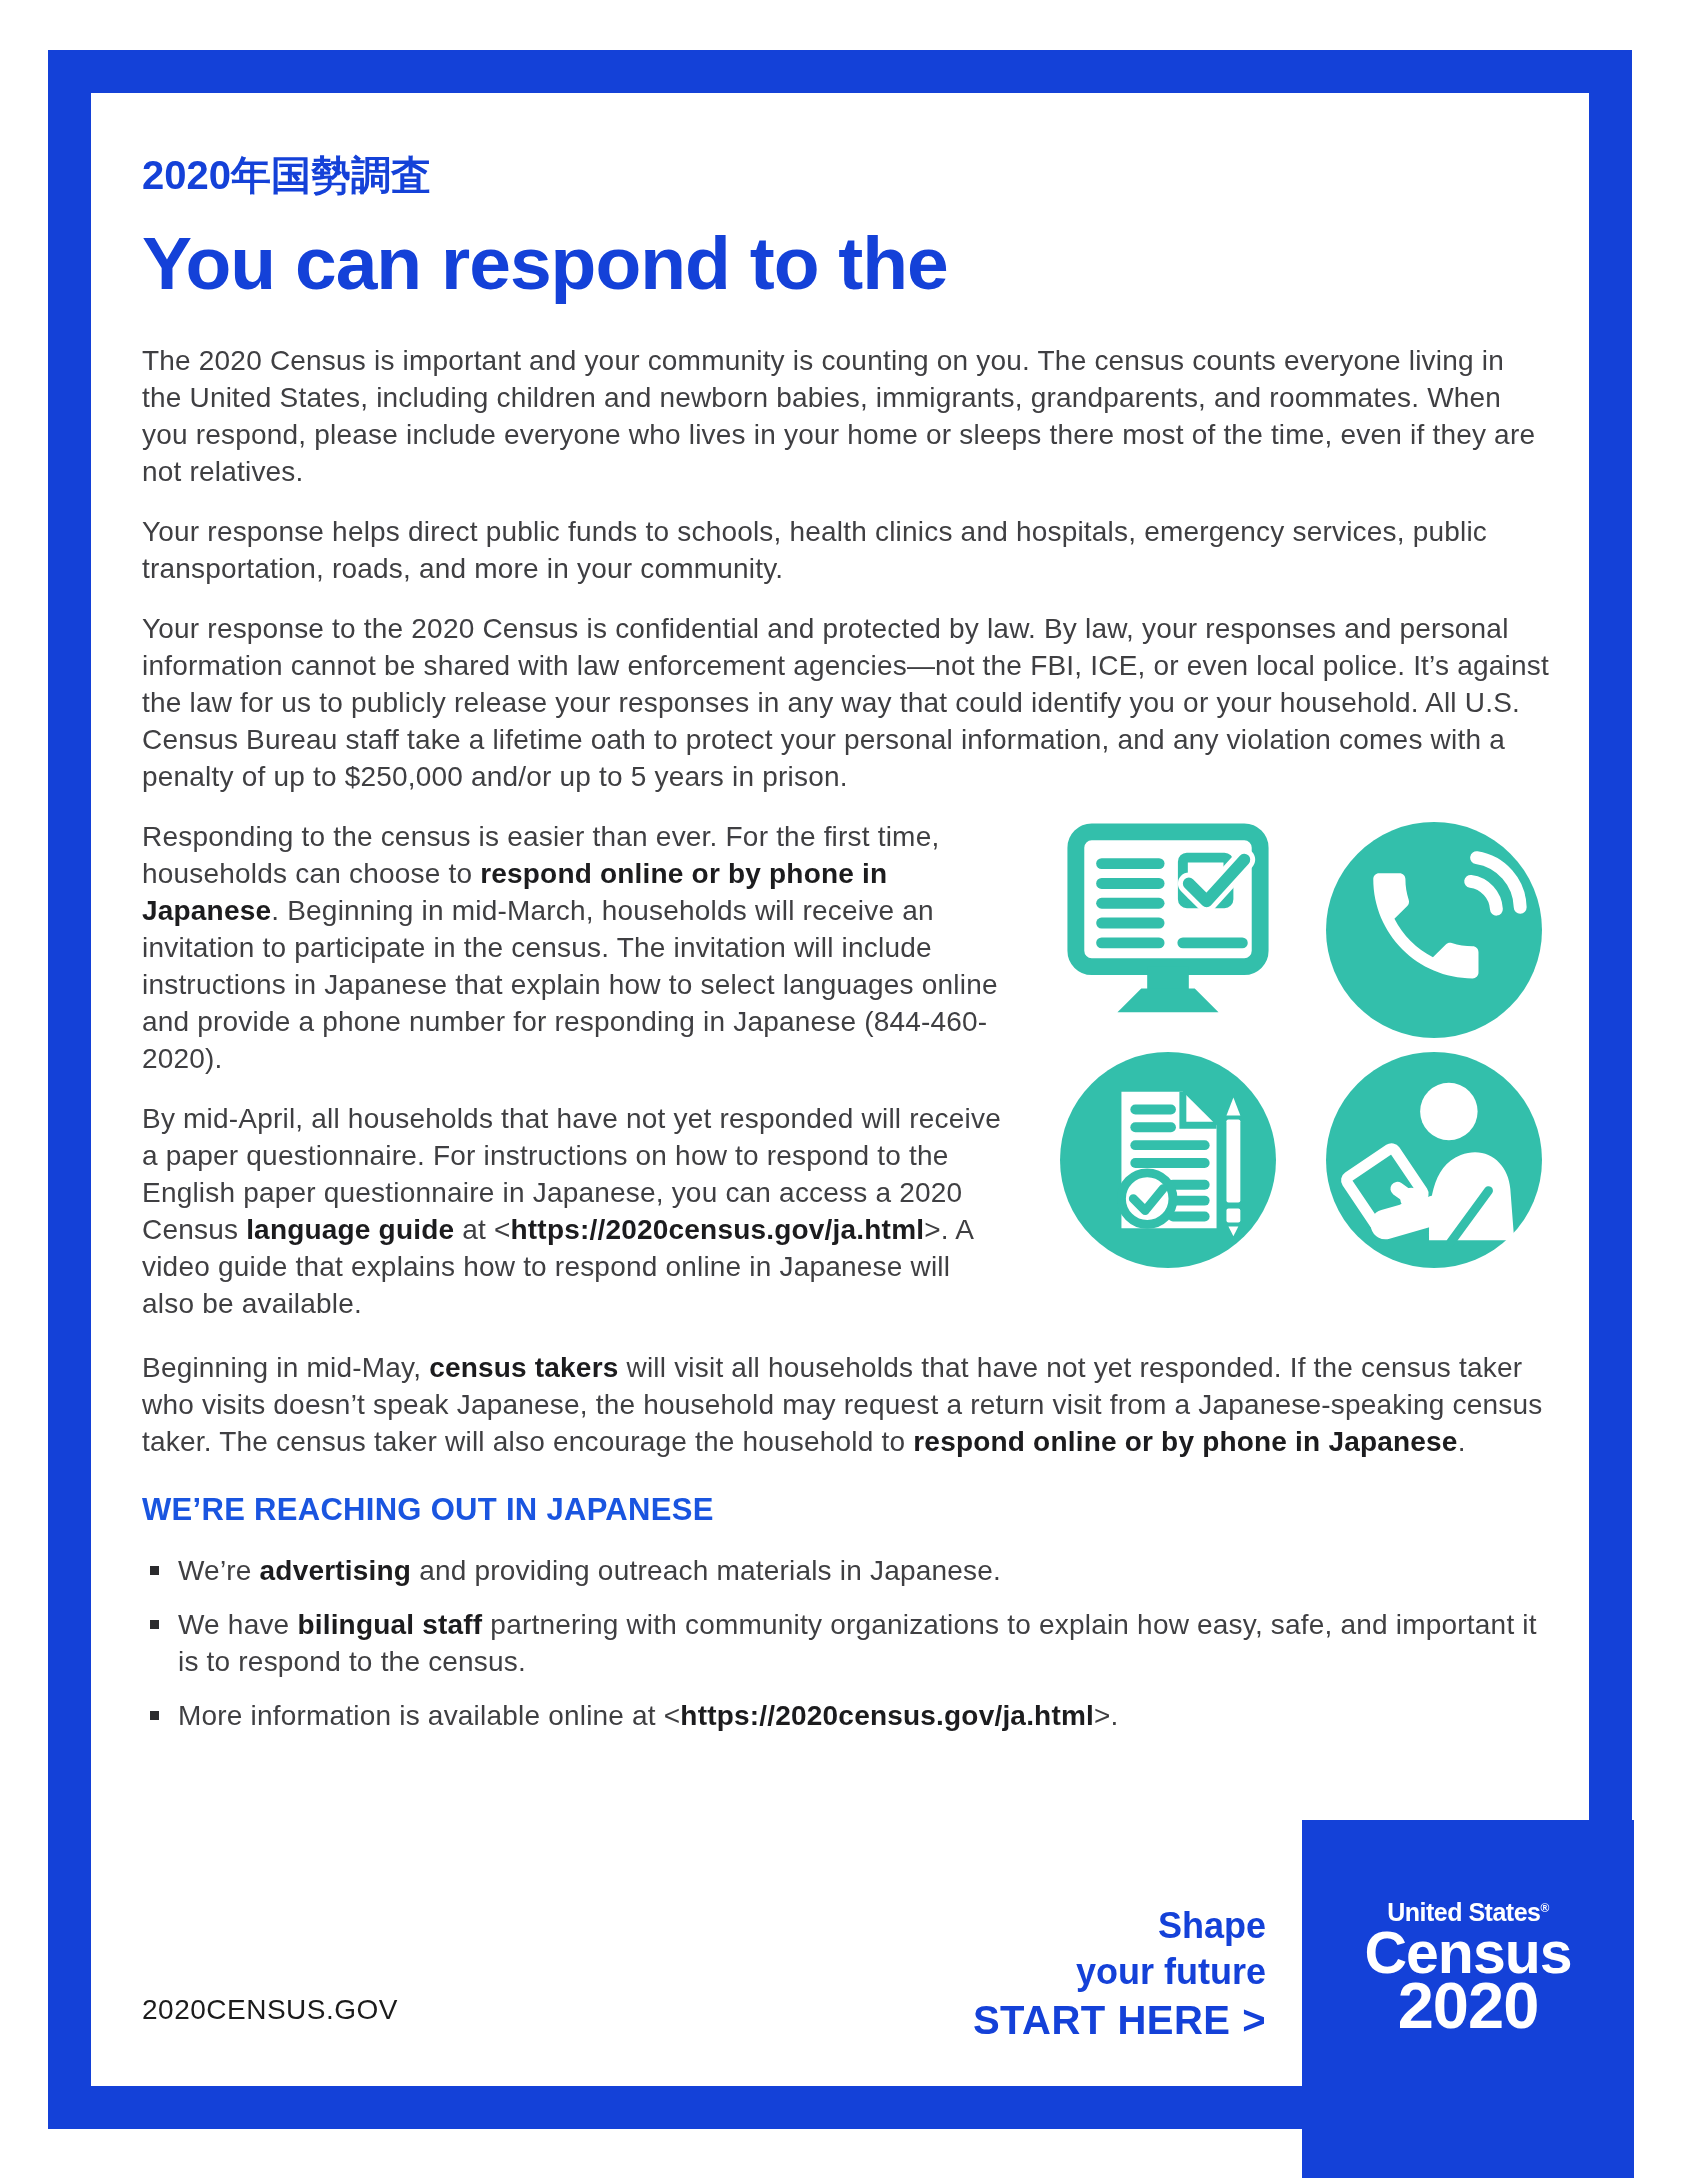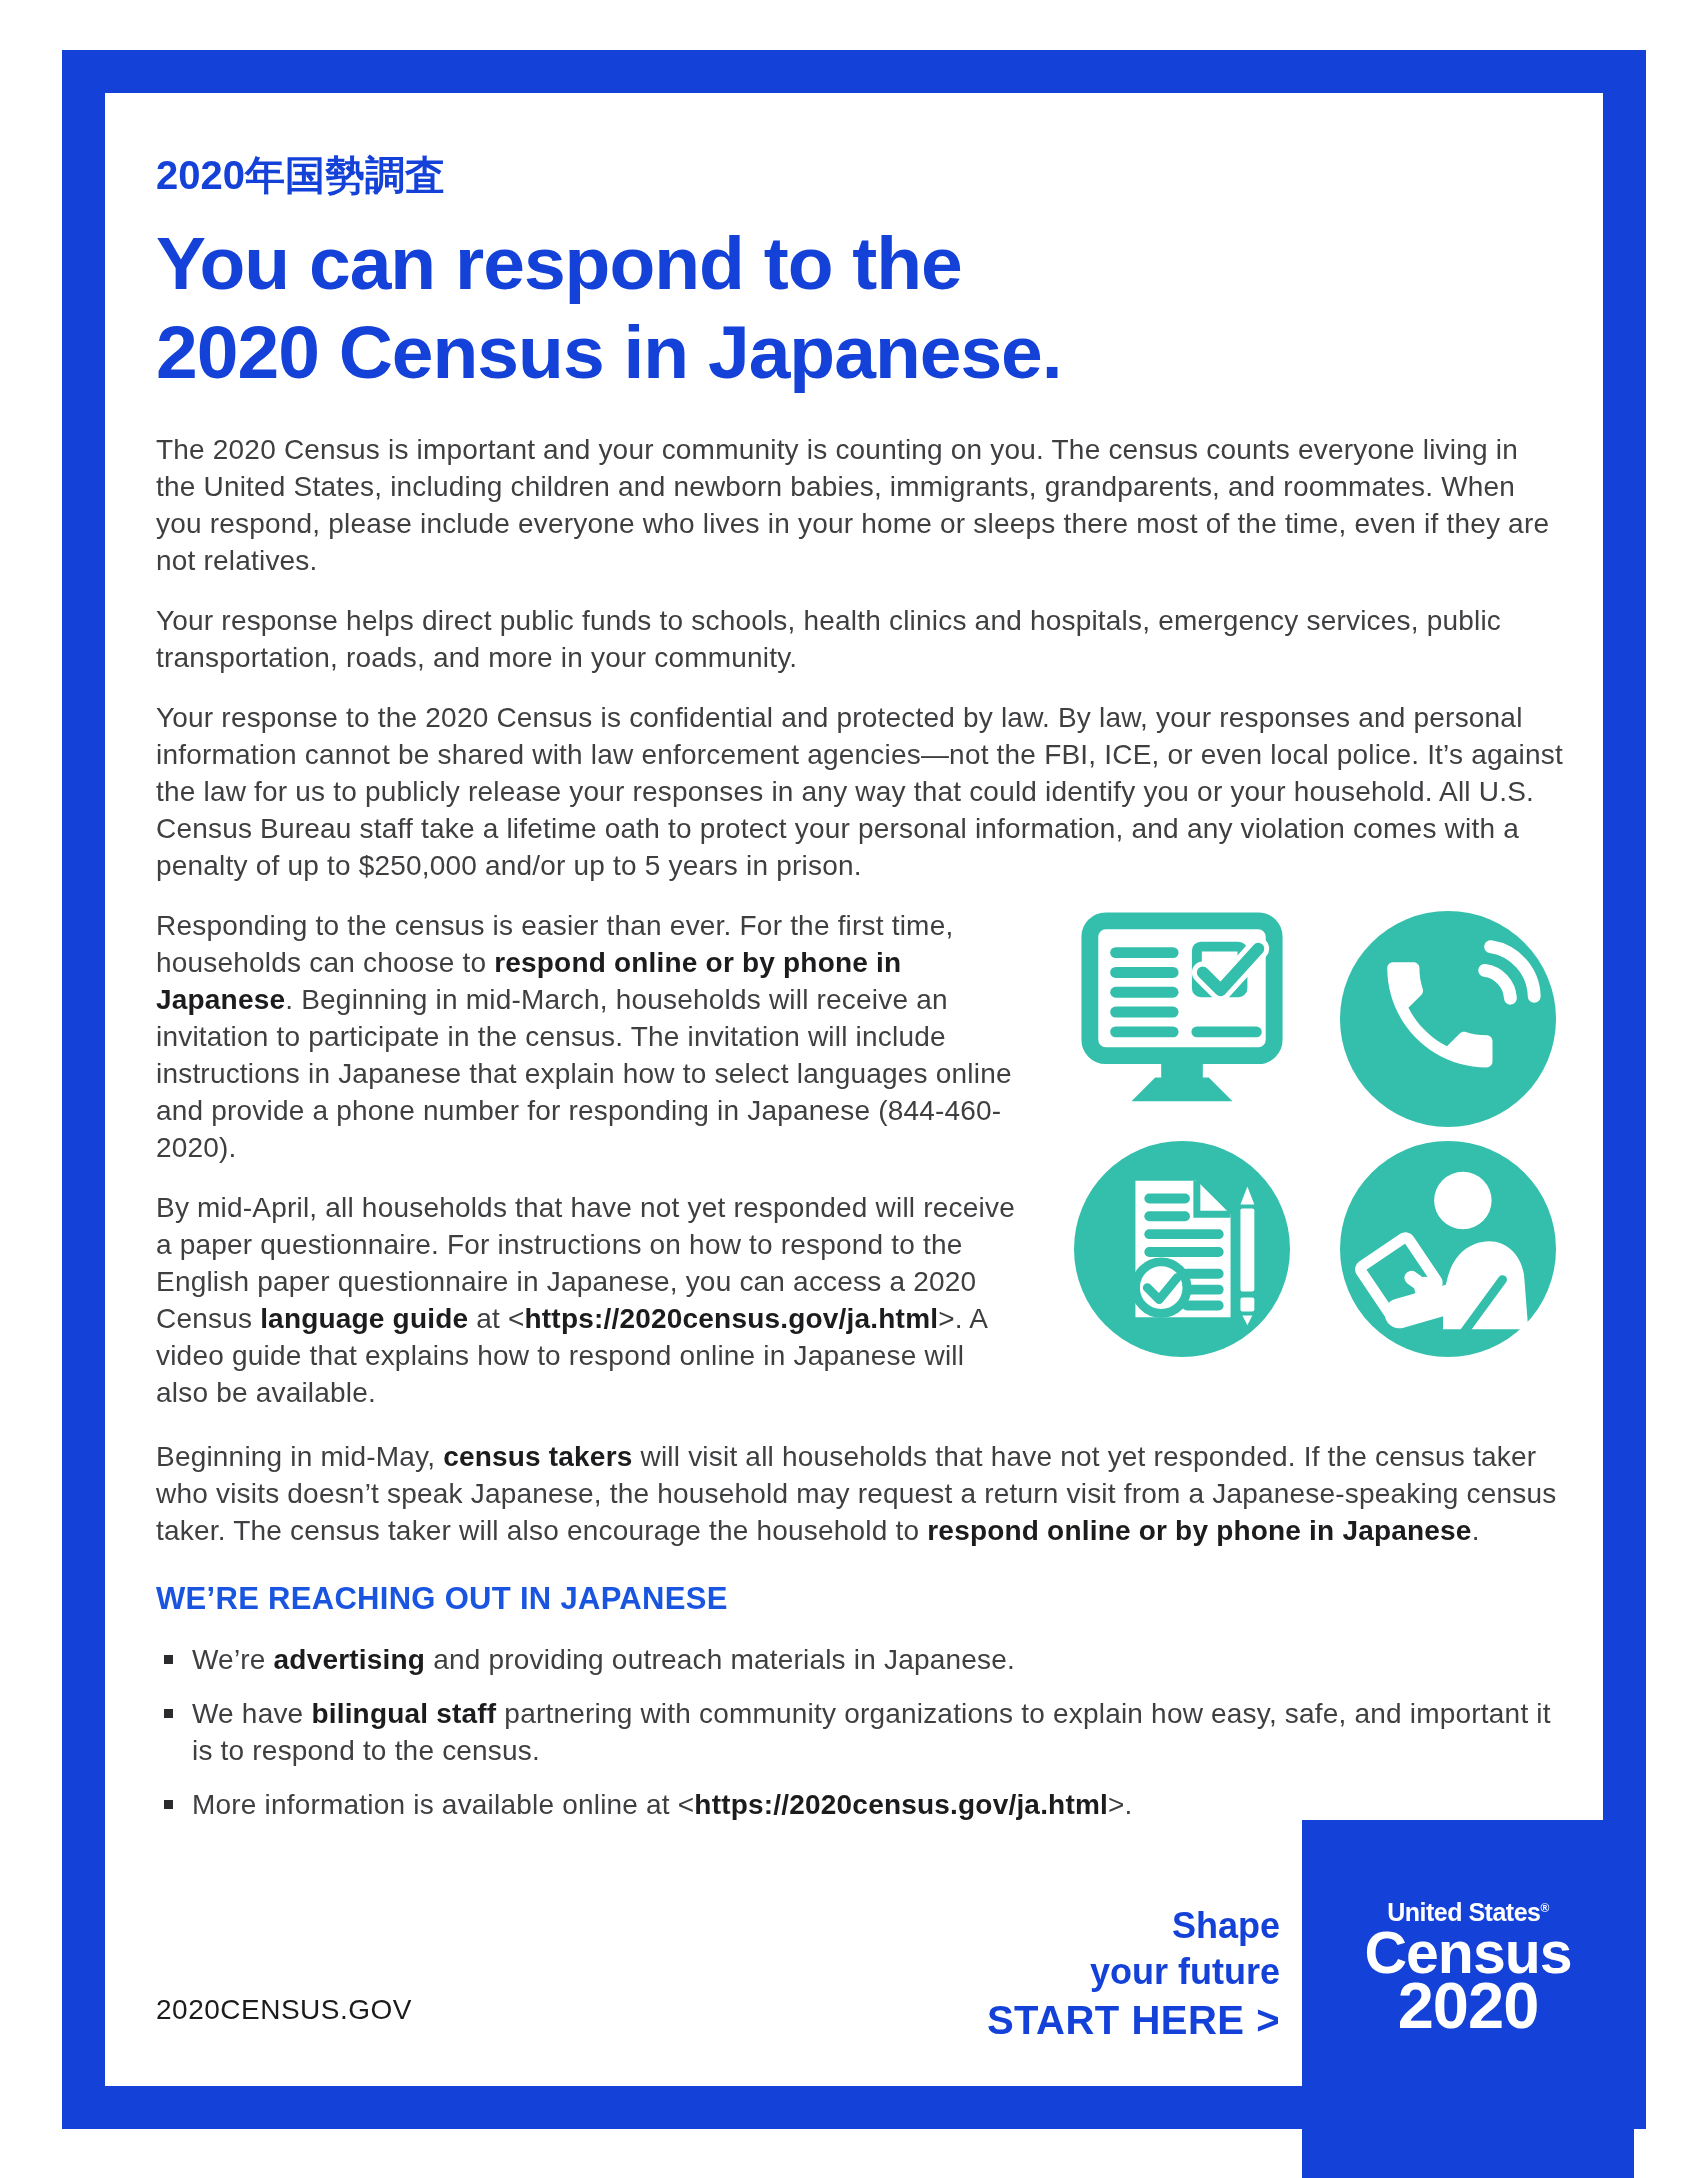--- a/index.html
+++ b/index.html
@@ -8,21 +8,21 @@
     --teal:#33BFAB;
     --body:#3F3F42;
     --ink:#1C1C1E;
   }
   html,body{margin:0;padding:0;background:#fff;}
   .page{
     position:relative;width:1683px;height:2178px;background:#fff;overflow:hidden;
     font-family:"Liberation Sans","DejaVu Sans",sans-serif;
   }
   .frame{
-    position:absolute;left:62px;top:50px;width:1584px;height:2079px;
+    position:absolute;left:48px;top:50px;width:1584px;height:2079px;
     border:43px solid var(--blue);box-sizing:border-box;background:#fff;
   }
   .content{position:absolute;left:0;top:0;width:1499px;padding:55px 40px 0 51px;box-sizing:border-box;}
   .kicker{font-size:40px;font-weight:700;color:var(--blue);margin:0 0 16px 0;}
   h1.title{font-size:75px;line-height:89px;font-weight:700;color:var(--blue);margin:0 0 34px 0;letter-spacing:-1px;}
   h1.title span{display:block;}
   p.body{font-size:28px;line-height:37px;color:var(--body);margin:0 0 23px 0;letter-spacing:0.2px;}
   p.body strong, li strong{font-weight:700;color:var(--ink);}
   .two-col{display:flex;gap:48px;margin:0 0 4px 0;}
   .col-text{width:863px;flex:none;}
@@ -53,21 +53,20 @@
 <body>
 
 <div class="page">
   <div class="frame">
 
     <div class="content">
       <div class="kicker">2020年国勢調査</div>
 
       <h1 class="title">
         <span>You can respond to the</span>
-        <span>2020 Census in Japanese.</span>
       </h1>
 
       <p class="body">The 2020 Census is important and your community is counting on you. The census counts everyone living in the United States, including children and newborn babies, immigrants, grandparents, and roommates. When you respond, please include everyone who lives in your home or sleeps there most of the time, even if they are not relatives.</p>
       <p class="body">Your response helps direct public funds to schools, health clinics and hospitals, emergency services, public transportation, roads, and more in your community.</p>
       <p class="body">Your response to the 2020 Census is confidential and protected by law. By law, your responses and personal information cannot be shared with law enforcement agencies—not the FBI, ICE, or even local police. It’s against the law for us to publicly release your responses in any way that could identify you or your household. All U.S. Census Bureau staff take a lifetime oath to protect your personal information, and any violation comes with a penalty of up to $250,000 and/or up to 5 years in prison.</p>
 
       <div class="two-col">
         <div class="col-text">
           <p class="body">Responding to the census is easier than ever. For the first time, households can choose to <strong>respond online or by phone in Japanese</strong>. Beginning in mid-March, households will receive an invitation to participate in the census. The invitation will include instructions in Japanese that explain how to select languages online and provide a phone number for responding in Japanese (844-460-2020).</p>
           <p class="body">By mid-April, all households that have not yet responded will receive a paper questionnaire. For instructions on how to respond to the English paper questionnaire in Japanese, you can access a 2020 Census <strong>language guide</strong> at &lt;<strong>https://2020census.gov/ja.html</strong>&gt;. A video guide that explains how to respond online in Japanese will also be available.</p>

